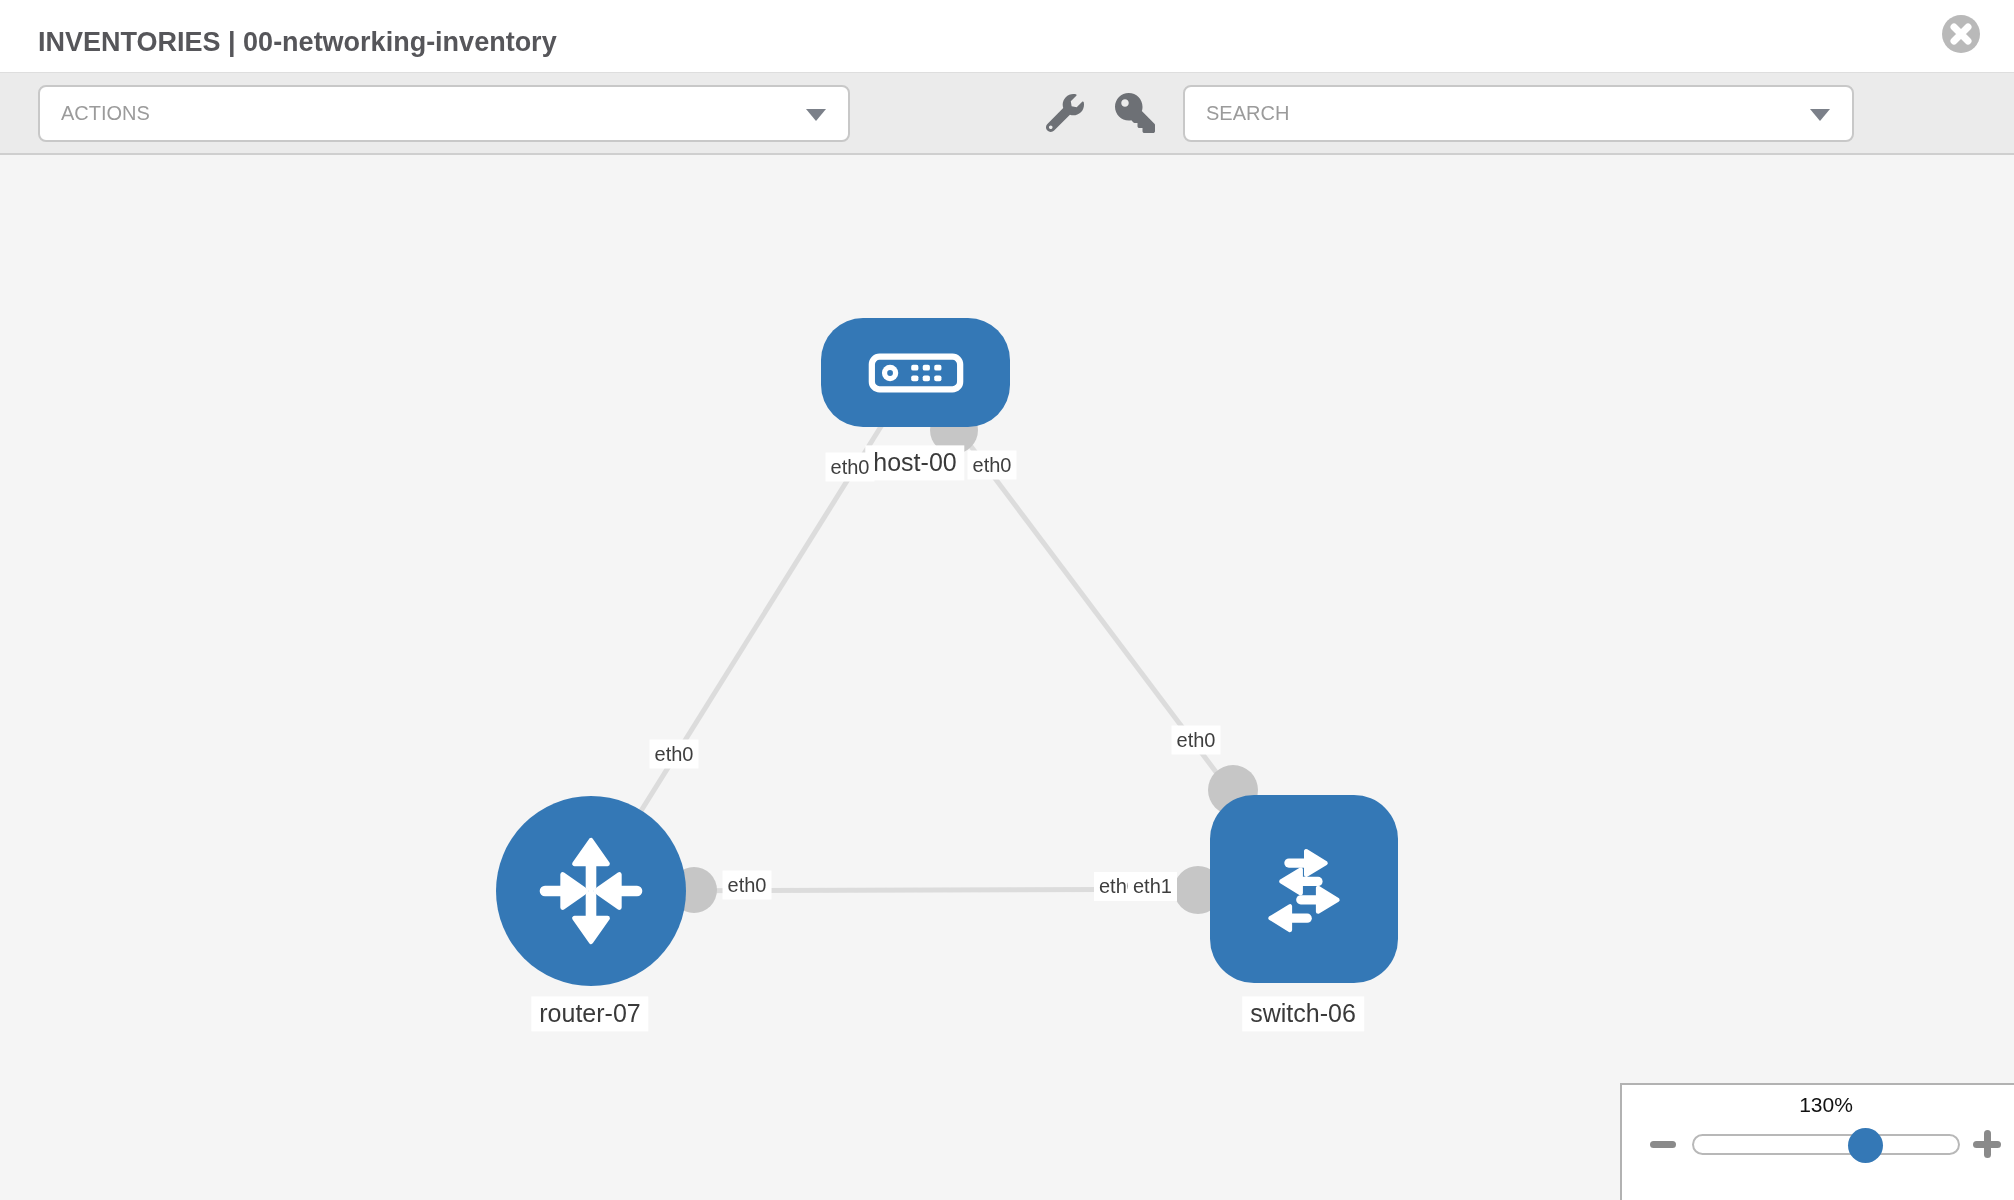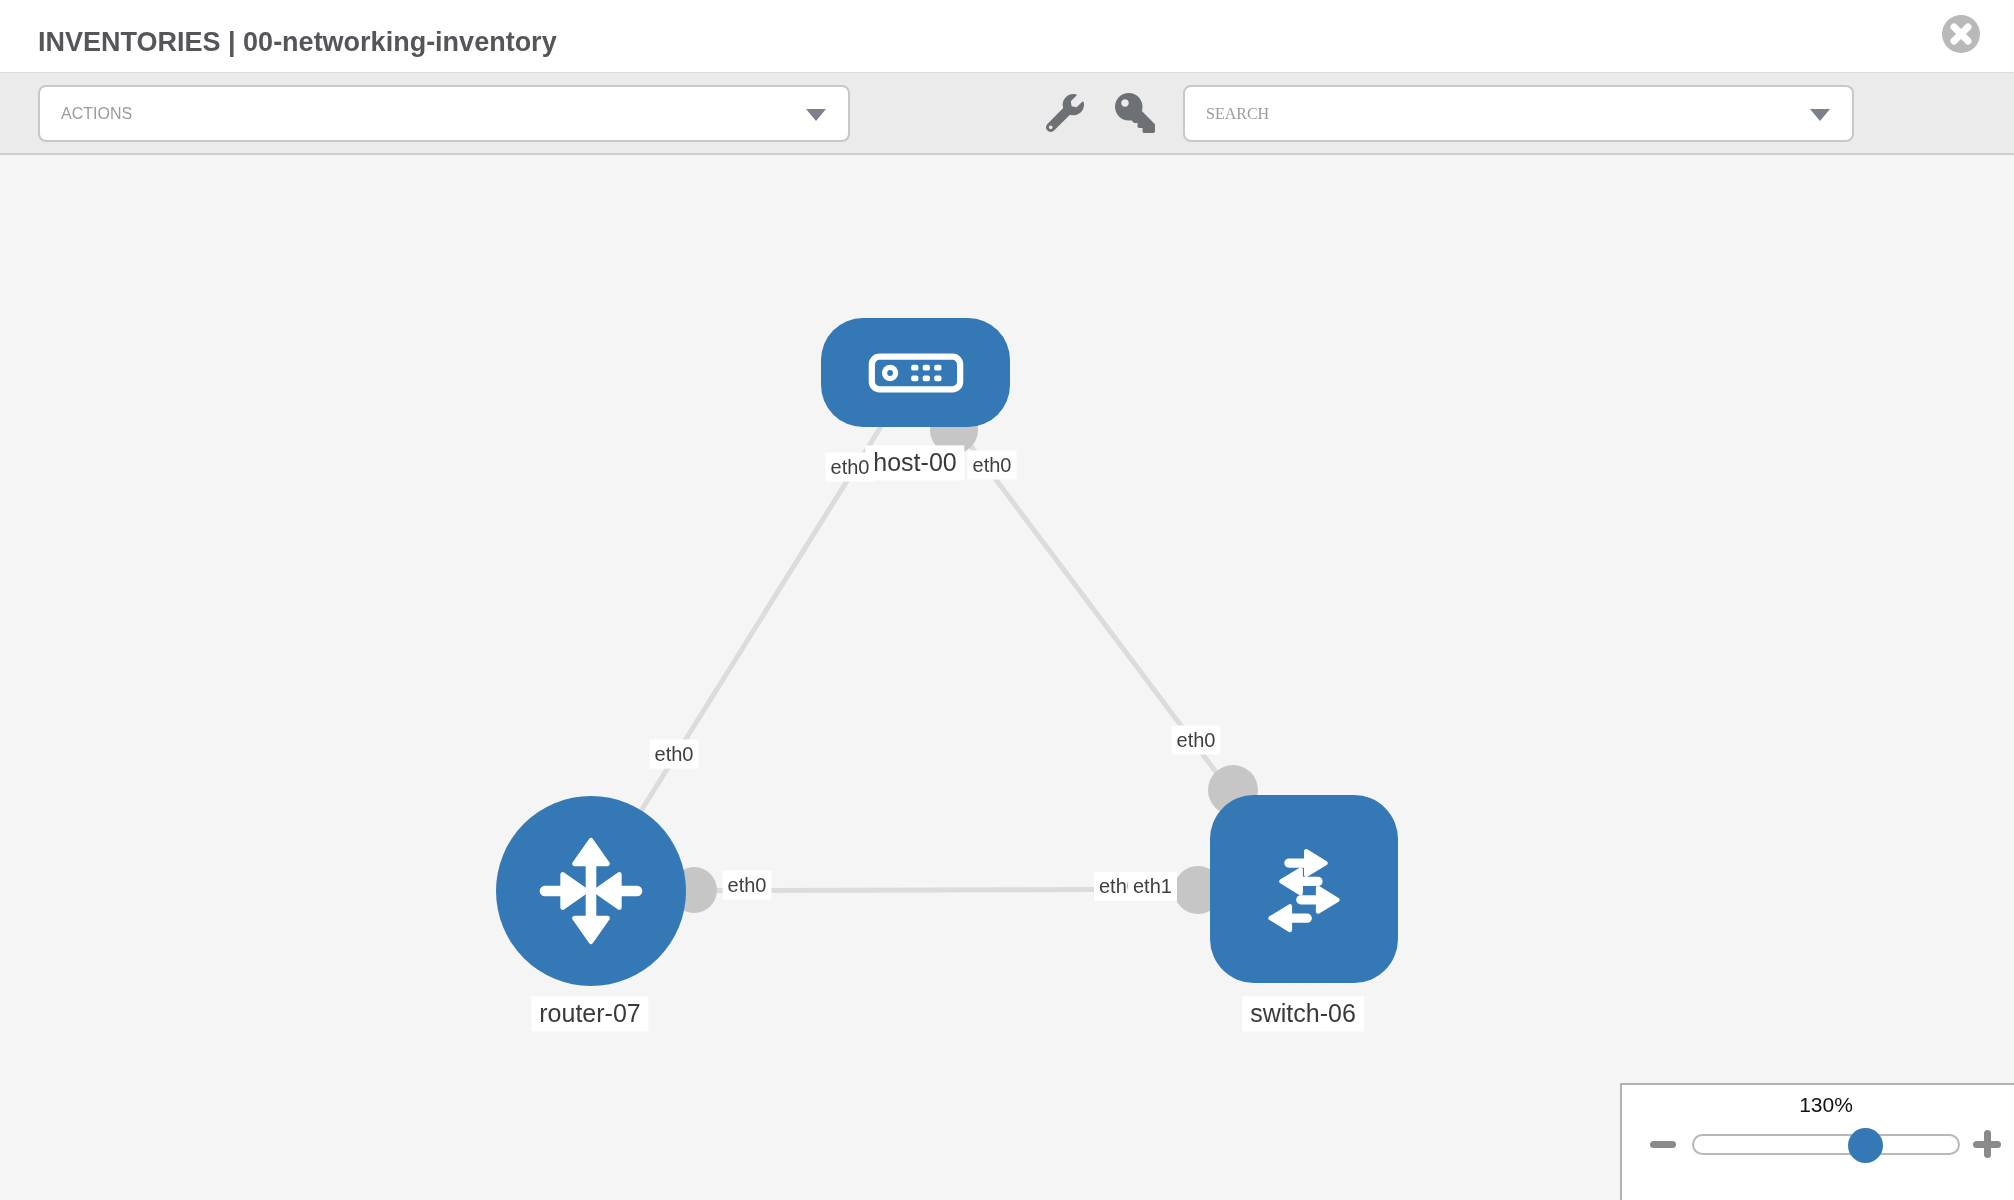--- a/index.html
+++ b/index.html
@@ -9,25 +9,25 @@
   
   .header { position:absolute; left:0; top:0; width:2014px; height:72px; background:#fff; }
   .page-title { position:absolute; left:38px; top:16px; font-size:27px; font-weight:700; color:#56565a; letter-spacing:0;margin-top:11px; }
   .close-btn { position:absolute; left:1941px; top:14px; width:40px; height:40px; cursor:pointer; }
 
   
   .toolbar { position:absolute; left:0; top:72px; width:2014px; height:83px; background:#ebebeb;
              border-top:1px solid #dedede; border-bottom:2px solid #cfcfcf; }
   .select { position:absolute; top:12px; height:57px; background:#fff; border:2px solid #c8c8c8; border-radius:8px;
             display:flex; align-items:center; cursor:pointer; }
-  .select .ph { font-size:16px; color:#9b9b9b; padding-left:21px; }
+  .select .ph { font-size:20px; color:#9b9b9b; padding-left:21px; }
   .caret { position:absolute; right:22px; top:50%; margin-top:-5px; width:0; height:0;
            border-left:10px solid transparent; border-right:10px solid transparent; border-top:12px solid #7b8089; }
   .actions-box { left:38px; width:812px; }
-  .search-box { left:1183px; width:671px;font-family:Liberation Serif, serif; }
+  .search-box { left:1183px; width:671px; }
   .tool-btn { position:absolute; top:16px; width:48px; height:48px; display:flex; align-items:center; justify-content:center; cursor:pointer; }
   .tool-btn svg { fill:#6d7075; }
   .wrench-btn { left:1041px; }
   .key-btn { left:1111px; }
 
   
   .canvas { position:absolute; left:0; top:155px; width:2014px; height:1045px; background:#f5f5f5; overflow:hidden; }
   .links-layer { position:absolute; left:0; top:0; }
 
   .node { position:absolute; background:#3478b6; display:flex; align-items:center; justify-content:center; cursor:pointer; }

